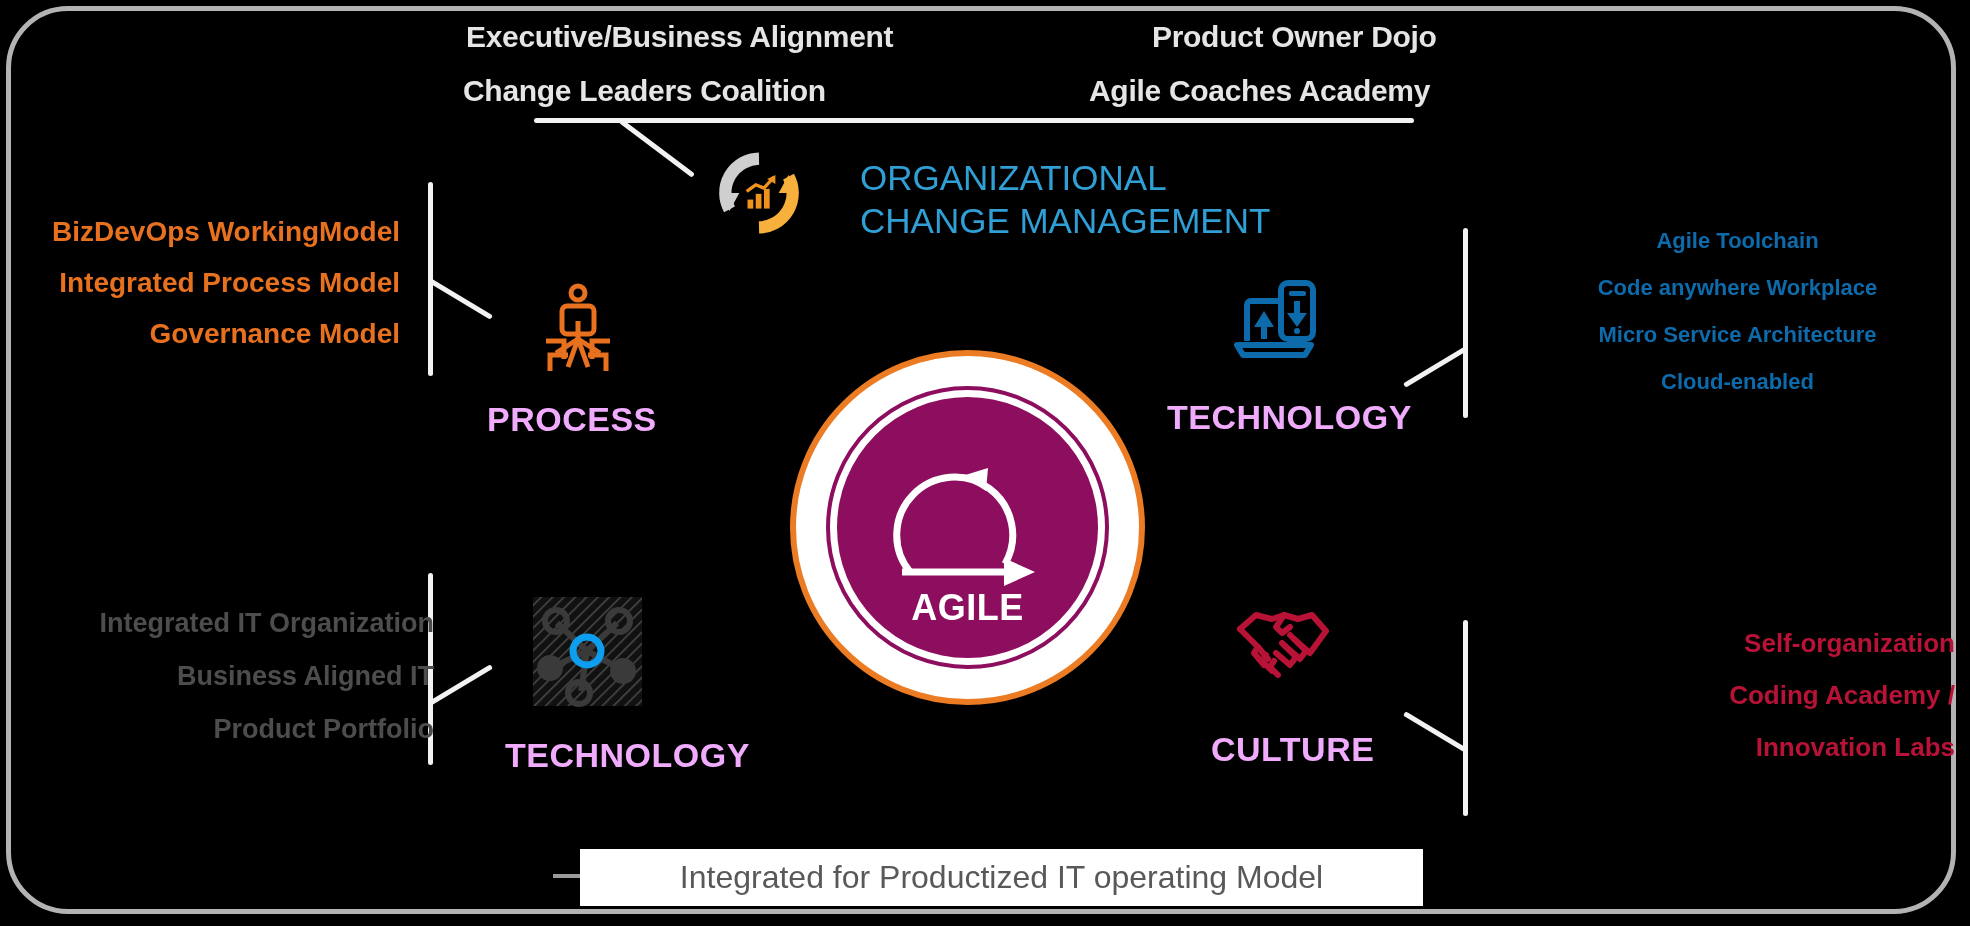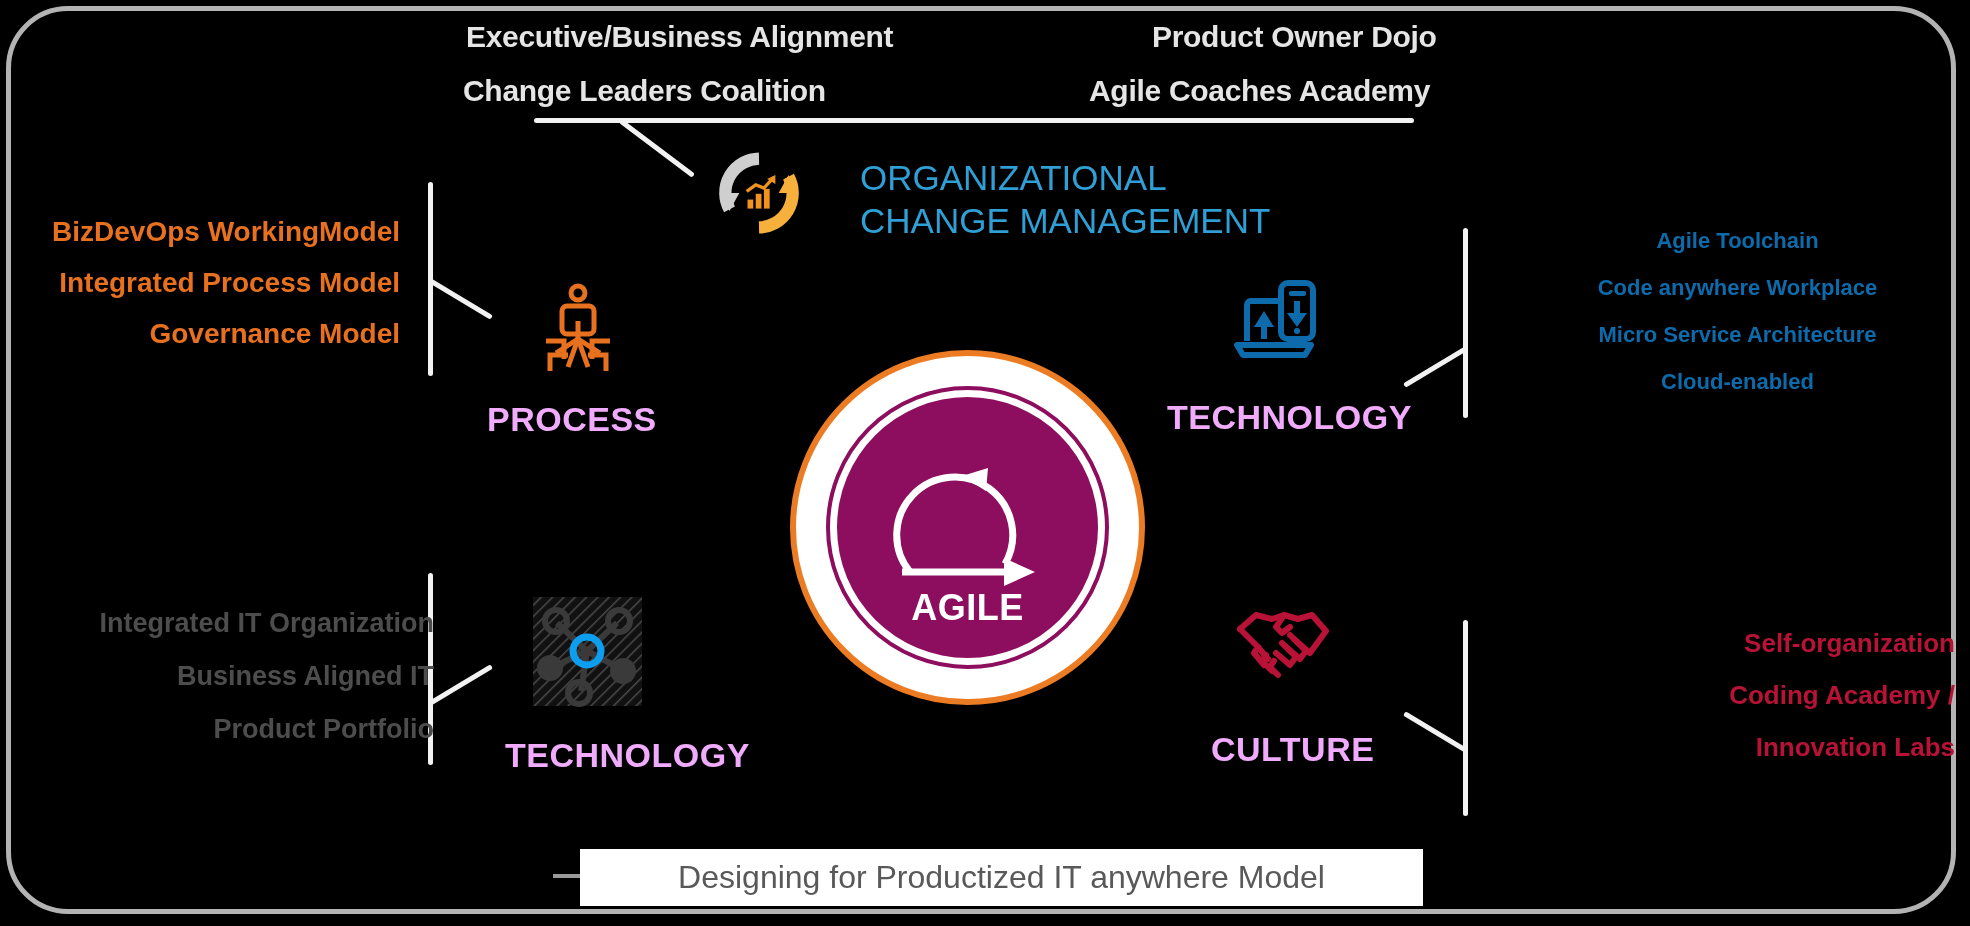--- a/index.html
+++ b/index.html
@@ -397,16 +397,16 @@
       <path d="M120 222 a58 58 0 1 1 95 -8" fill="none" stroke="#ffffff" stroke-width="7"></path>
       <polygon points="198,118 172,126 196,141" fill="#ffffff"></polygon>
       <line x1="112" y1="222" x2="225" y2="222" stroke="#ffffff" stroke-width="7"></line>
       <polygon points="245,222 214,208 214,236" fill="#ffffff"></polygon>
     </svg>
     <div class="agile-text">AGILE</div>
   </div>
 
   <div id="caption-tick"></div>
   <div id="caption">
-    <span>Designing for Productized IT anywhere Model</span>
+    <span>Integrated for Productized IT operating Model</span>
   </div>
 
 </div>
 
 </body></html>

